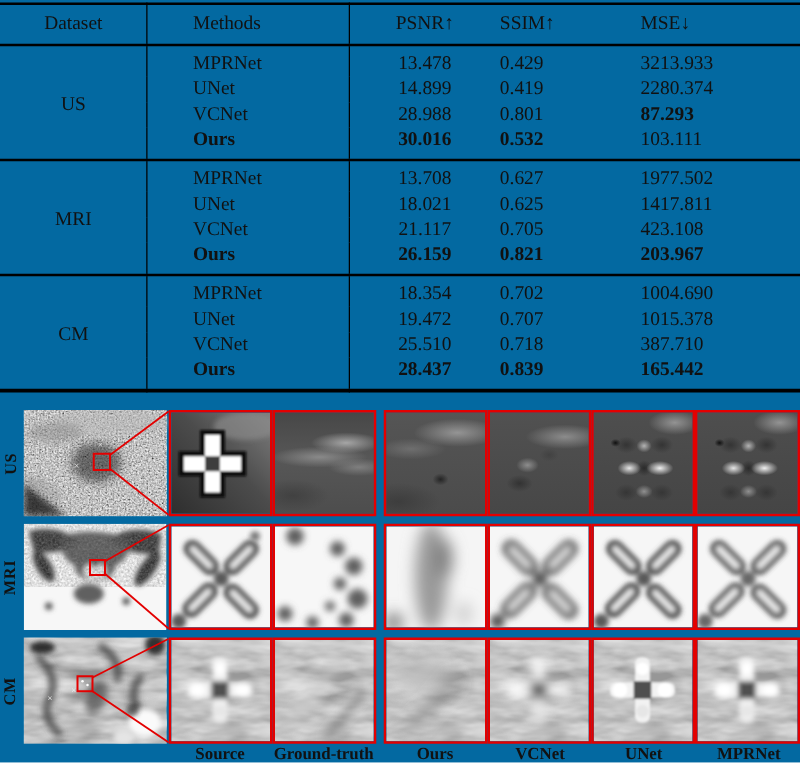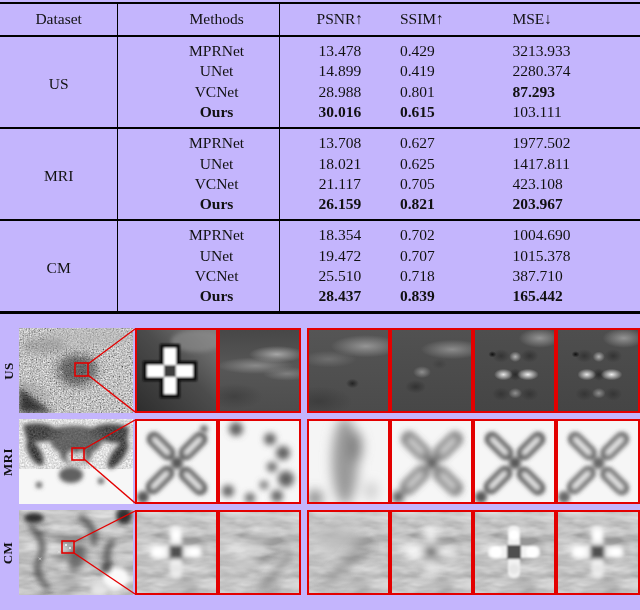--- a/index.html
+++ b/index.html
@@ -1,28 +1,28 @@
 <!DOCTYPE html>
 <html><head>
 <meta charset="utf-8">
 <style>
   html,body{margin:0;padding:0;background:#fff;}
-  .page{position:relative;width:640px;height:610px;background:#c4b5fd;overflow:hidden;
+  .page{position:relative;width:640px;height:610px;background:#0369a1;overflow:hidden;
         font-family:"Liberation Serif",serif;color:#111;}
 
   
   table.results{width:640px;border-collapse:collapse;margin-top:2px;
     border-top:2px solid #000;border-bottom:3px solid #000;font-size:15.5px;}
   table.results th{font-weight:normal;}
   thead tr{border-bottom:2px solid #000;}
   thead th{padding:6px 0 7px;}
   tbody.block + tbody.block{border-top:2px solid #000;}
   td,th{white-space:nowrap;}
   .c1{width:125px;border-right:1px solid #000;text-align:center;}
-  .c2{width:132px;border-right:1px solid #000;text-align:center;padding-left:36px;}
+  .c2{width:132px;border-right:1px solid #000;text-align:left;padding-left:36px;}
   .c3{width:128px;text-align:center;}
   .c4{width:120px;text-align:left;}
   .c5{width:135px;text-align:left;}
   tbody td{padding:1.2px 0;}
   tbody tr:first-child td{padding-top:5px;}
   tbody tr:last-child td{padding-bottom:6px;}
   .b{font-weight:bold;}
 
   
   .fig{position:absolute;left:0;top:326px;width:640px;height:284px;}
@@ -109,21 +109,21 @@
       </tr>
       <tr>
         <td class="c2">VCNet</td>
         <td class="c3">28.988</td>
         <td class="c4">0.801</td>
         <td class="c5 b">87.293</td>
       </tr>
       <tr>
         <td class="c2 b">Ours</td>
         <td class="c3 b">30.016</td>
-        <td class="c4 b">0.615</td>
+        <td class="c4 b">0.532</td>
         <td class="c5">103.111</td>
       </tr>
     </tbody>
     <tbody class="block">
       <tr>
         <td class="c1" rowspan="4">MRI</td>
         <td class="c2">MPRNet</td>
         <td class="c3">13.708</td>
         <td class="c4">0.627</td>
         <td class="c5">1977.502</td>
@@ -427,14 +427,22 @@
         </svg>
       </div>
       <div class="patch px6">
         <svg viewBox="0 0 79 81" preserveAspectRatio="none">
           <rect width="79" height="81" fill="#979797" filter="url(#fib)"></rect>
           <use href="#cmcross" transform="translate(39,40)" filter="url(#b2)"></use>
         </svg>
       </div>
     </div>
 
+    <div class="caps">
+      <span style="left:176px">Source</span>
+      <span style="left:259px">Ground-truth</span>
+      <span style="left:348px">Ours</span>
+      <span style="left:432px">VCNet</span>
+      <span style="left:515px">UNet</span>
+      <span style="left:599px">MPRNet</span>
+    </div>
   </div>
 </div>
 
 </body></html>

